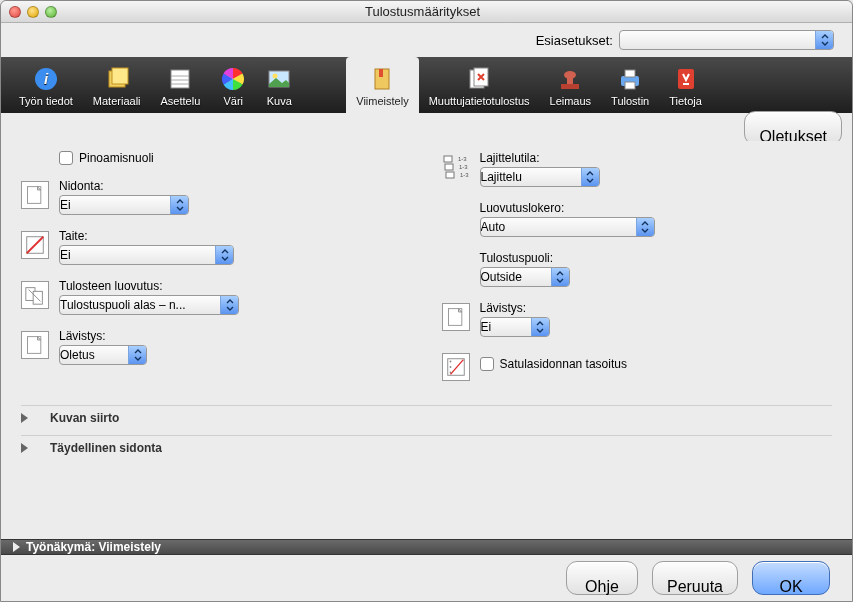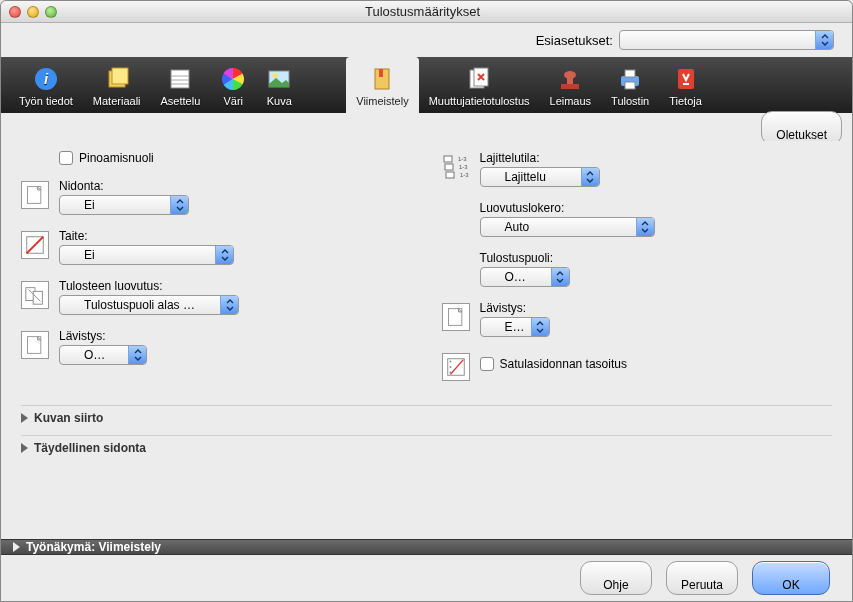--- a/index.html
+++ b/index.html
@@ -19,44 +19,44 @@
 .presets-row label { font-size: 13px; }
 .preset-select { width: 215px; height: 20px; }
 
 .toolbar { height: 56px; background: linear-gradient(#4a4a4a, #1e1e1e); display: flex; align-items: center; padding: 0 8px; gap: 0; }
 .tbtn { display: flex; flex-direction: column; align-items: center; justify-content: center; height: 56px; padding: 4px 10px 2px 10px; color: #fff; font-size: 11px; gap: 3px; cursor: pointer; text-shadow: 0 1px 1px #000; }
 .tbtn.active { background: #ececec; color: #222; text-shadow: none; border-radius: 4px 4px 0 0; margin-left: 44px; }
 .tbtn .ticon { width: 26px; height: 26px; display: flex; align-items: center; justify-content: center; }
 .ticon svg { width: 26px; height: 26px; }
 
 .defaults-row { height: 28px; display: flex; justify-content: flex-end; align-items: center; padding: 2px 10px 0 10px; }
-.pill-btn { background: linear-gradient(#fdfdfd,#e2e2e2); border: 1px solid #9f9f9f; border-radius: 11px; height: 20px; padding: 16px 14px; font-size: 12px; cursor: pointer; box-shadow: 0 1px 0 #fff inset; }
+.pill-btn { background: linear-gradient(#fdfdfd,#e2e2e2); border: 1px solid #9f9f9f; border-radius: 11px; height: 20px; padding: 16px 14px; font-size: 16px; cursor: pointer; box-shadow: 0 1px 0 #fff inset; }
 .pill-btn.primary { background: linear-gradient(#c4dcff,#6fa8ff); border-color: #3f6db8; }
 
 .body { flex: 1; background: #ececec; padding: 10px 20px 0 20px; overflow: hidden; }
 .cols { display: flex; gap: 30px; }
 .col { flex: 1; display: flex; flex-direction: column; gap: 14px; }
 .field { display: flex; align-items: flex-start; gap: 10px; }
 .ficon { width: 28px; height: 28px; flex-shrink: 0; display: flex; align-items: center; justify-content: center; margin-top: 2px; border: 1px solid #999; background: #fff; }
 .ficon.noborder { border: none; background: transparent; }
 .fbody { flex: 1; display: flex; flex-direction: column; gap: 2px; }
 .flabel { font-size: 12px; color: #000; }
 .mac-select { display: inline-flex; align-items: center; height: 20px; background: linear-gradient(#fdfdfd,#e8e8e8); border: 1px solid #999; border-radius: 4px; overflow: hidden; font-size: 12px; cursor: pointer; }
-.mac-select .sval { padding: 0 24px; flex: 1; white-space: nowrap; overflow: hidden; text-overflow: ellipsis; }
+.mac-select .sval { padding: 0 0; flex: 1; white-space: nowrap; overflow: hidden; text-overflow: ellipsis; }
 .mac-select .sarrow { width: 18px; height: 100%; background: linear-gradient(#a8cfff,#5b94f0); border-left: 1px solid #7aa4e0; display: flex; align-items: center; justify-content: center; }
 .mac-select .sarrow svg { width: 8px; height: 12px; }
 .w-narrow { width: 80px; }
 .w-med { width: 130px; }
 .w-wide { width: 175px; }
 .w-xwide { width: 180px; }
 .checkbox-row { display: flex; align-items: center; gap: 6px; padding-left: 38px; }
 .chk { width: 14px; height: 14px; border: 1px solid #888; border-radius: 3px; background: #fff; }
 .chklabel { font-size: 12px; text-align: center; }
 
-.disclosure { border-top: 1px solid #cfcfcf; margin-top: 6px; display: flex; align-items: center; gap: 6px; height: 24px; font-size: 12px; font-weight: bold; color: #333; cursor: pointer; }
+.disclosure { border-top: 1px solid #cfcfcf; margin-top: 6px; display: flex; align-items: center; gap: 22px; height: 24px; font-size: 12px; font-weight: bold; color: #333; cursor: pointer; }
 .disclosure .tri { width: 0; height: 0; border-top: 5px solid transparent; border-bottom: 5px solid transparent; border-left: 7px solid #666; }
 
 .status-section { height: 16px; background: linear-gradient(#6a6a6a,#4a4a4a); display: flex; align-items: center; gap: 6px; padding: 0 12px; color: #fff; font-size: 12px; font-weight: bold; border-top: 1px solid #333; border-bottom: 1px solid #333; }
 .status-section .tri { width: 0; height: 0; border-top: 5px solid transparent; border-bottom: 5px solid transparent; border-left: 7px solid #eee; }
 
 .footer { height: 46px; background: #ececec; display: flex; justify-content: flex-end; align-items: center; gap: 14px; padding: 0 22px; }
 .footer .pill-btn { min-width: 72px; }
 .footer .pill-btn.primary { min-width: 78px; }
 
 .preset-select.mac-select { width: 215px; }

